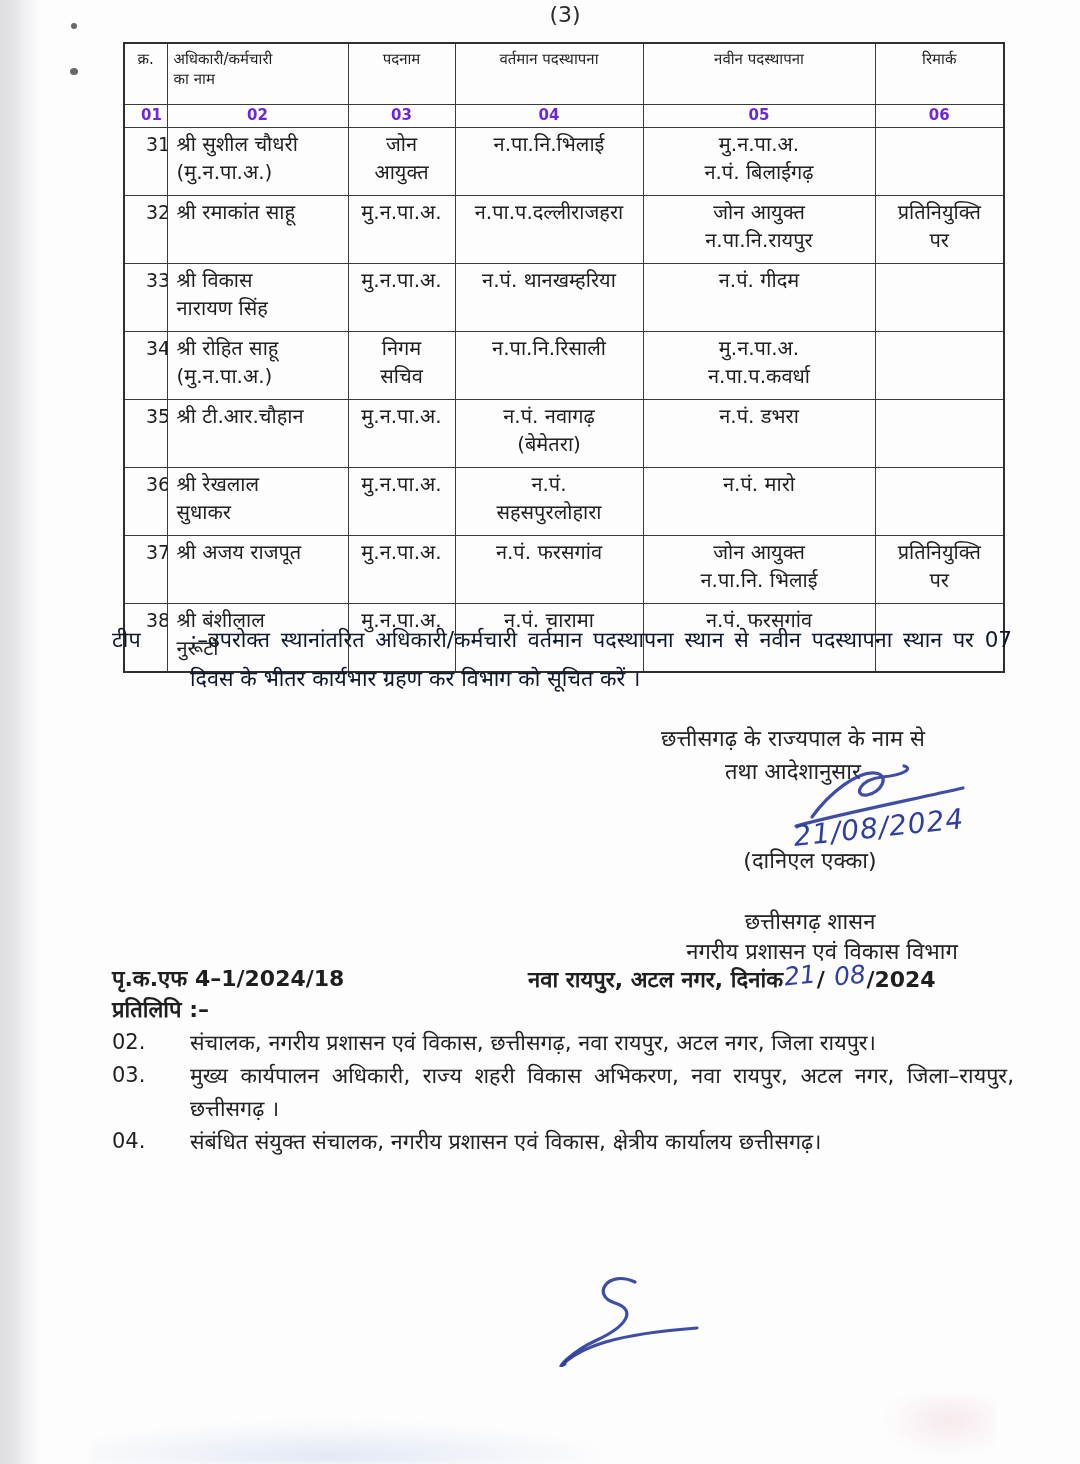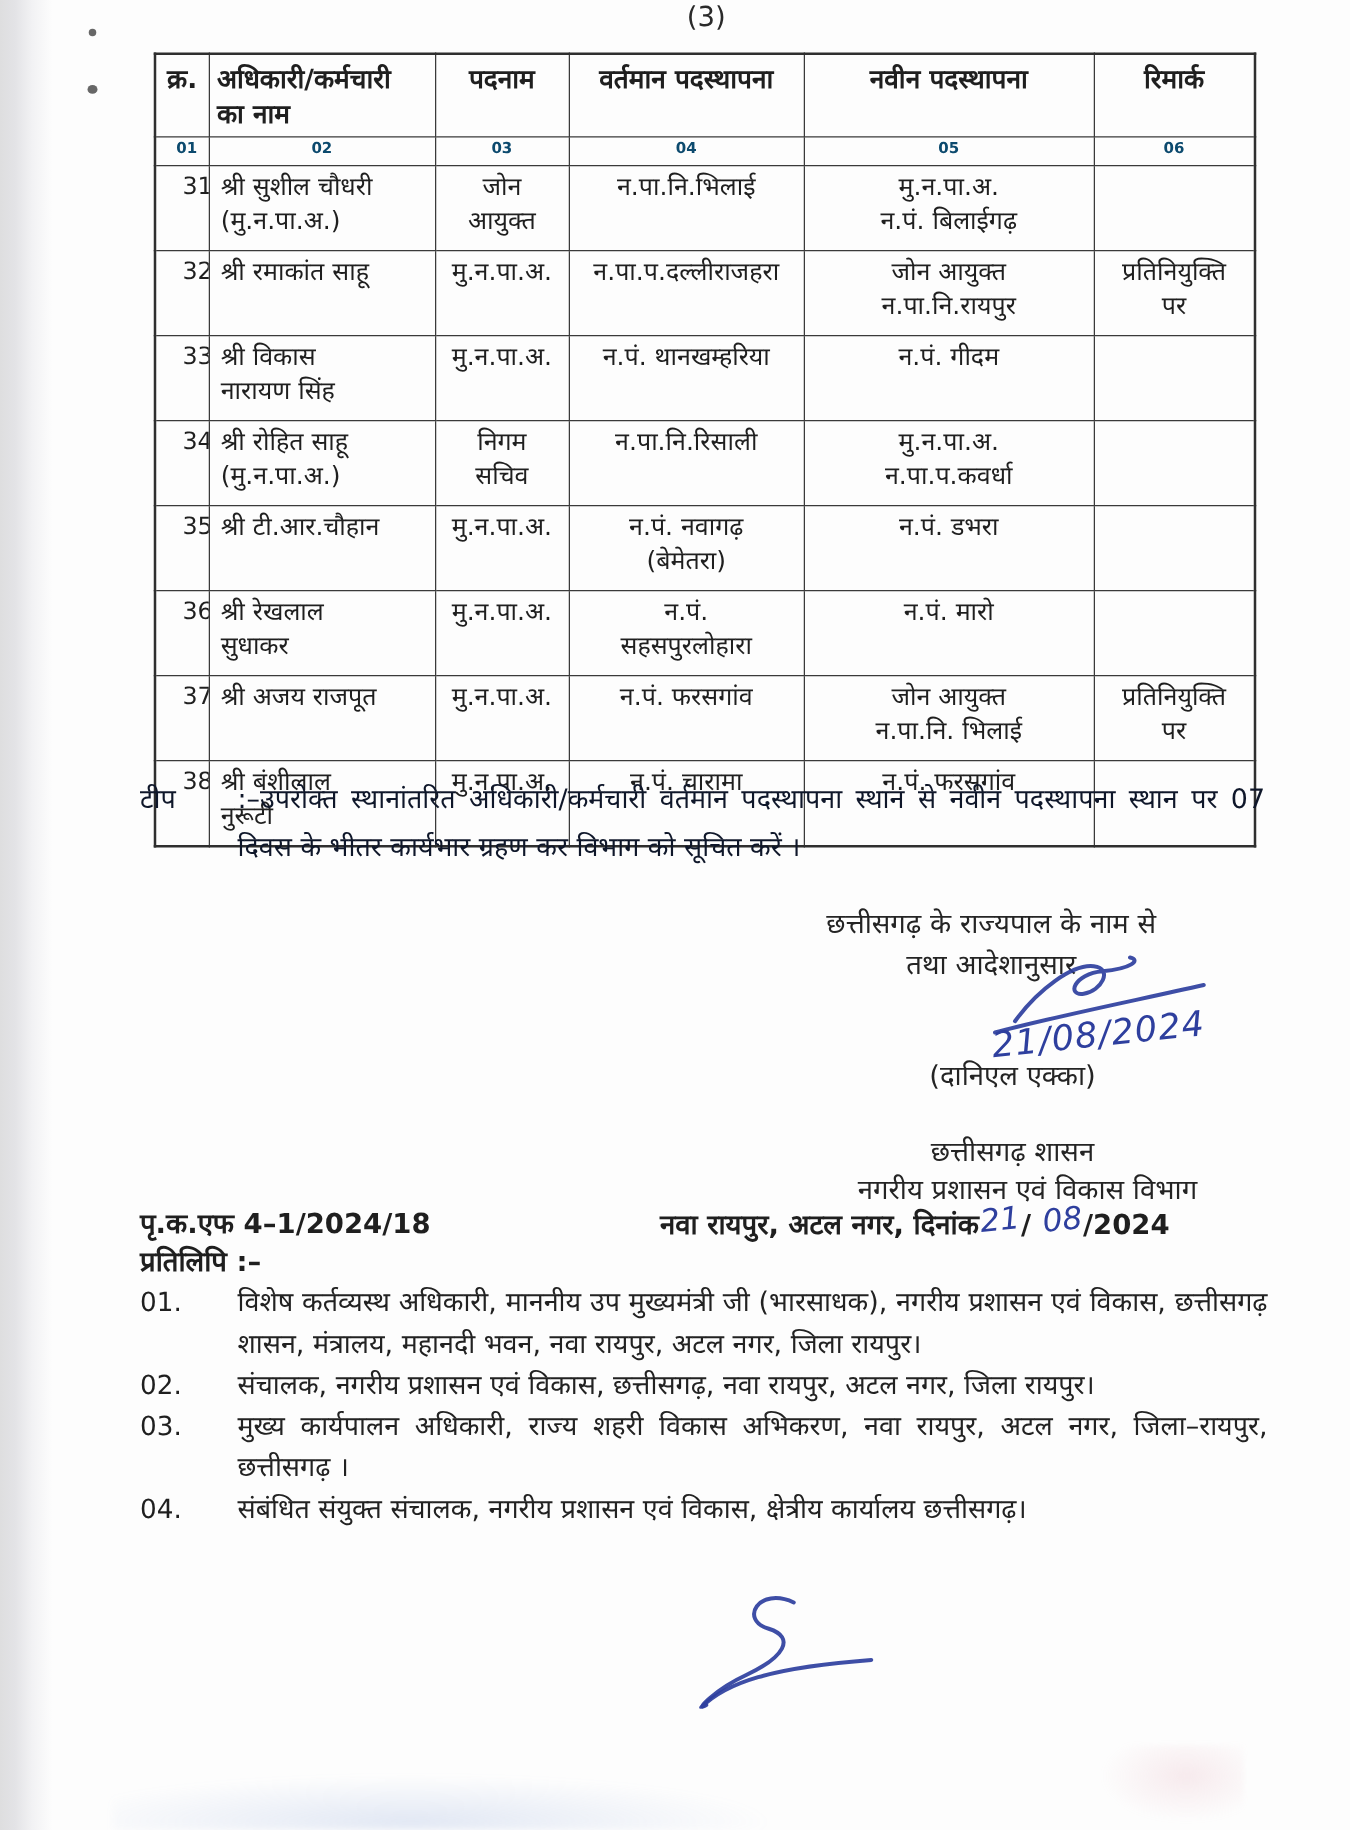--- a/index.html
+++ b/index.html
@@ -21,23 +21,23 @@
   
   table.xfer {
     position:absolute; left:123px; top:42px; width:880px;
     border-collapse:collapse; table-layout:fixed;
     border:2.4px solid #2f2f2f;
   }
   table.xfer th, table.xfer td {
     border:1.6px solid #3a3a3a; vertical-align:top;
     white-space:pre-line; overflow:hidden;
   }
-  .head-row th { font-size:21px; font-weight:700; padding:5px 6px 3px; text-align:center; height:52px; line-height:1.35;margin-left:44px; }
+  .head-row th { font-size:15px; font-weight:400; padding:5px 6px 3px; text-align:center; height:52px; line-height:1.35;margin-left:44px; }
   .head-row th.h-name { text-align:left; }
-  .num-row td { font-size:12px; font-weight:bold; text-align:center; padding:1px 16px 3px; height:18px; color:#0c4a6e; }
+  .num-row td { font-size:15px; font-weight:bold; text-align:center; padding:1px 16px 3px; height:18px; color:#6d28d9; }
   .data-row td {
     font-size:20px; line-height:1.38; text-align:center;
     padding:3px 4px 5px; height:59px;
     border-top:4px double #3a3a3a;
   }
   .data-row td.c-sno  { text-align:left; padding-left:21px; font-size:19px; }
   .data-row td.c-name { text-align:left; padding-left:9px; }
 
   
   .tip { position:absolute; left:112px; top:620px; width:900px;
@@ -229,24 +229,20 @@
   <div class="sigline sgov">छत्तीसगढ़ शासन</div>
   <div class="sigline sdep">नगरीय प्रशासन एवं विकास विभाग</div>
 
   <div class="refno">पृ.क.एफ 4–1/2024/18</div>
   <div class="pdline">
     <span>नवा रायपुर, अटल नगर, दिनांक</span><span class="hand-sm">21</span><span>/ </span><span class="hand-sm">08</span><span>/2024</span>
   </div>
   <div class="copylab">प्रतिलिपि :–</div>
 
   <div class="copies" id="copies-list">
-    <div class="copy-item">
-      <div class="copy-num">01.</div>
-      <div class="copy-text">विशेष कर्तव्यस्थ अधिकारी, माननीय उप मुख्यमंत्री जी (भारसाधक), नगरीय प्रशासन एवं विकास, छत्तीसगढ़ शासन, मंत्रालय, महानदी भवन, नवा रायपुर, अटल नगर, जिला रायपुर।</div>
-    </div>
 
     <div class="copy-item">
       <div class="copy-num">02.</div>
       <div class="copy-text">संचालक, नगरीय प्रशासन एवं विकास, छत्तीसगढ़, नवा रायपुर, अटल नगर, जिला रायपुर।</div>
     </div>
 
     <div class="copy-item">
       <div class="copy-num">03.</div>
       <div class="copy-text">मुख्य कार्यपालन अधिकारी, राज्य शहरी विकास अभिकरण, नवा रायपुर, अटल नगर, जिला–रायपुर, छत्तीसगढ़ ।</div>
     </div>

